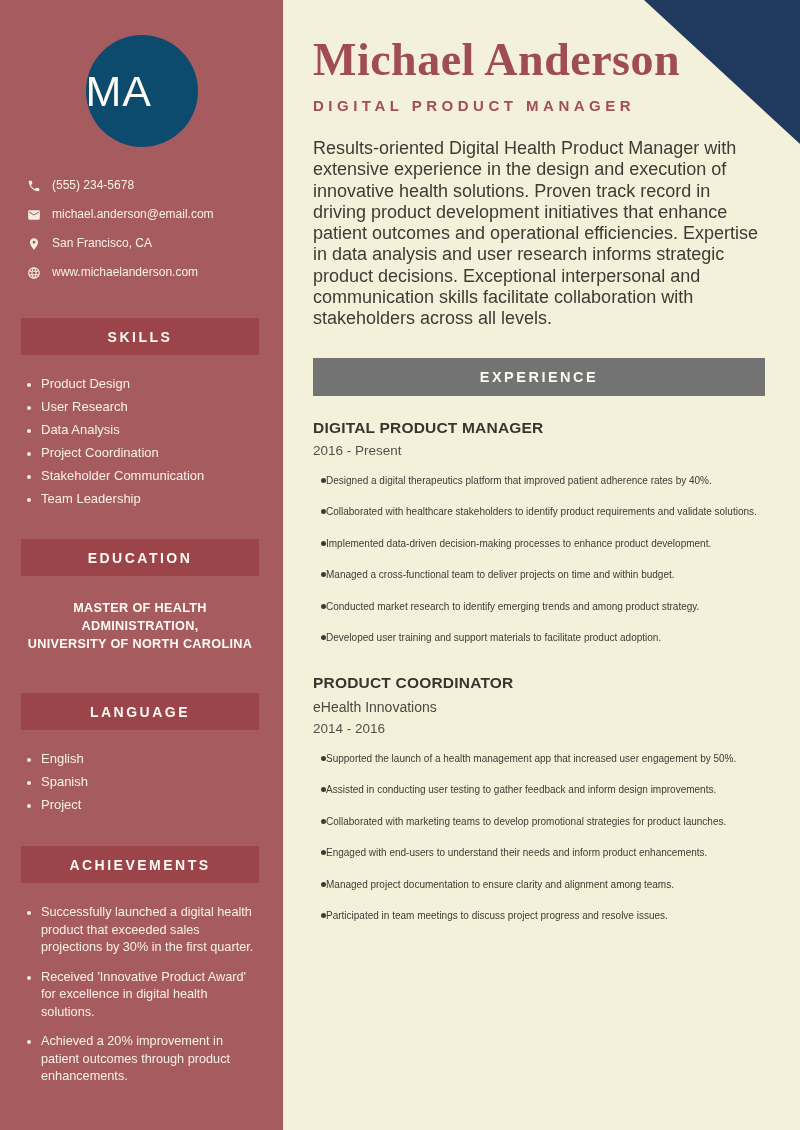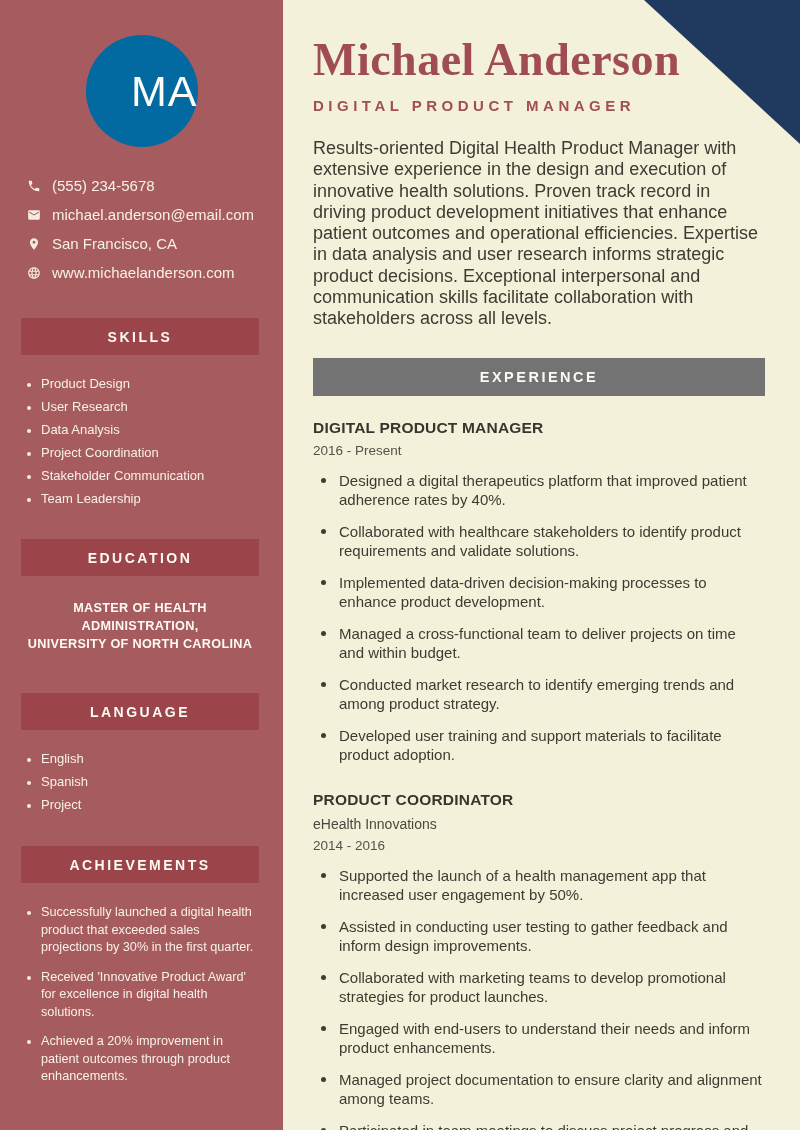--- a/index.html
+++ b/index.html
@@ -17,32 +17,32 @@
   }
 
   
   .sidebar{
     width:283px;flex-shrink:0;
     background:#a65b5f;
     color:#f7f1e6;
   }
   .avatar{
     width:112px;height:112px;border-radius:50%;
-    background:#0369a1;
+    background:#0c4a6e;
     margin:35px auto 0 auto;
-    display:flex;align-items:center;justify-content:flex-end;
+    display:flex;align-items:center;justify-content:flex-start;
   }
   .avatar span{
     color:#fcfbf7;font-size:43px;font-weight:500;letter-spacing:1px;
   }
   .contact{margin-top:31px;padding-left:27px;padding-right:16px;}
   .contact-row{
     display:flex;align-items:flex-end;gap:11px;
     margin-bottom:14px;
-    font-size:15px;line-height:15px;
+    font-size:12px;line-height:15px;
   }
   .cicon{width:14px;height:14px;flex-shrink:0;display:inline-flex;}
   .cicon svg{width:14px;height:14px;fill:#f3ece0;}
 
   .side-section{margin:0;}
   .side-header{
     margin-left:21px;margin-right:24px;
     height:37px;
     background:#9b454b;
     display:flex;align-items:center;justify-content:center;
@@ -112,22 +112,22 @@
   .job-title{
     margin:0;
     font-size:15.5px;font-weight:bold;color:#39352e;letter-spacing:0.2px;
   }
   .job-company{margin-top:7px;font-size:14px;color:#4b473f;}
   .job-dates{margin-top:6px;font-size:13.5px;color:#55514a;}
   .job-bullets{
     list-style:none;margin:13px 0 0 0;padding:0 0 0 8px;
   }
   .bullet-item{
-    display:flex;gap:13px;
-    font-size:15px;line-height:19.5px;
+    display:flex;
+    font-size:10px;line-height:19.5px;
     color:#3e3b33;
     margin-bottom:12px;
   }
   .dot{
     width:5px;height:5px;border-radius:50%;
     background:#3e3b33;flex-shrink:0;margin-top:7px;
   }
 </style>
 </head>
 <body>

